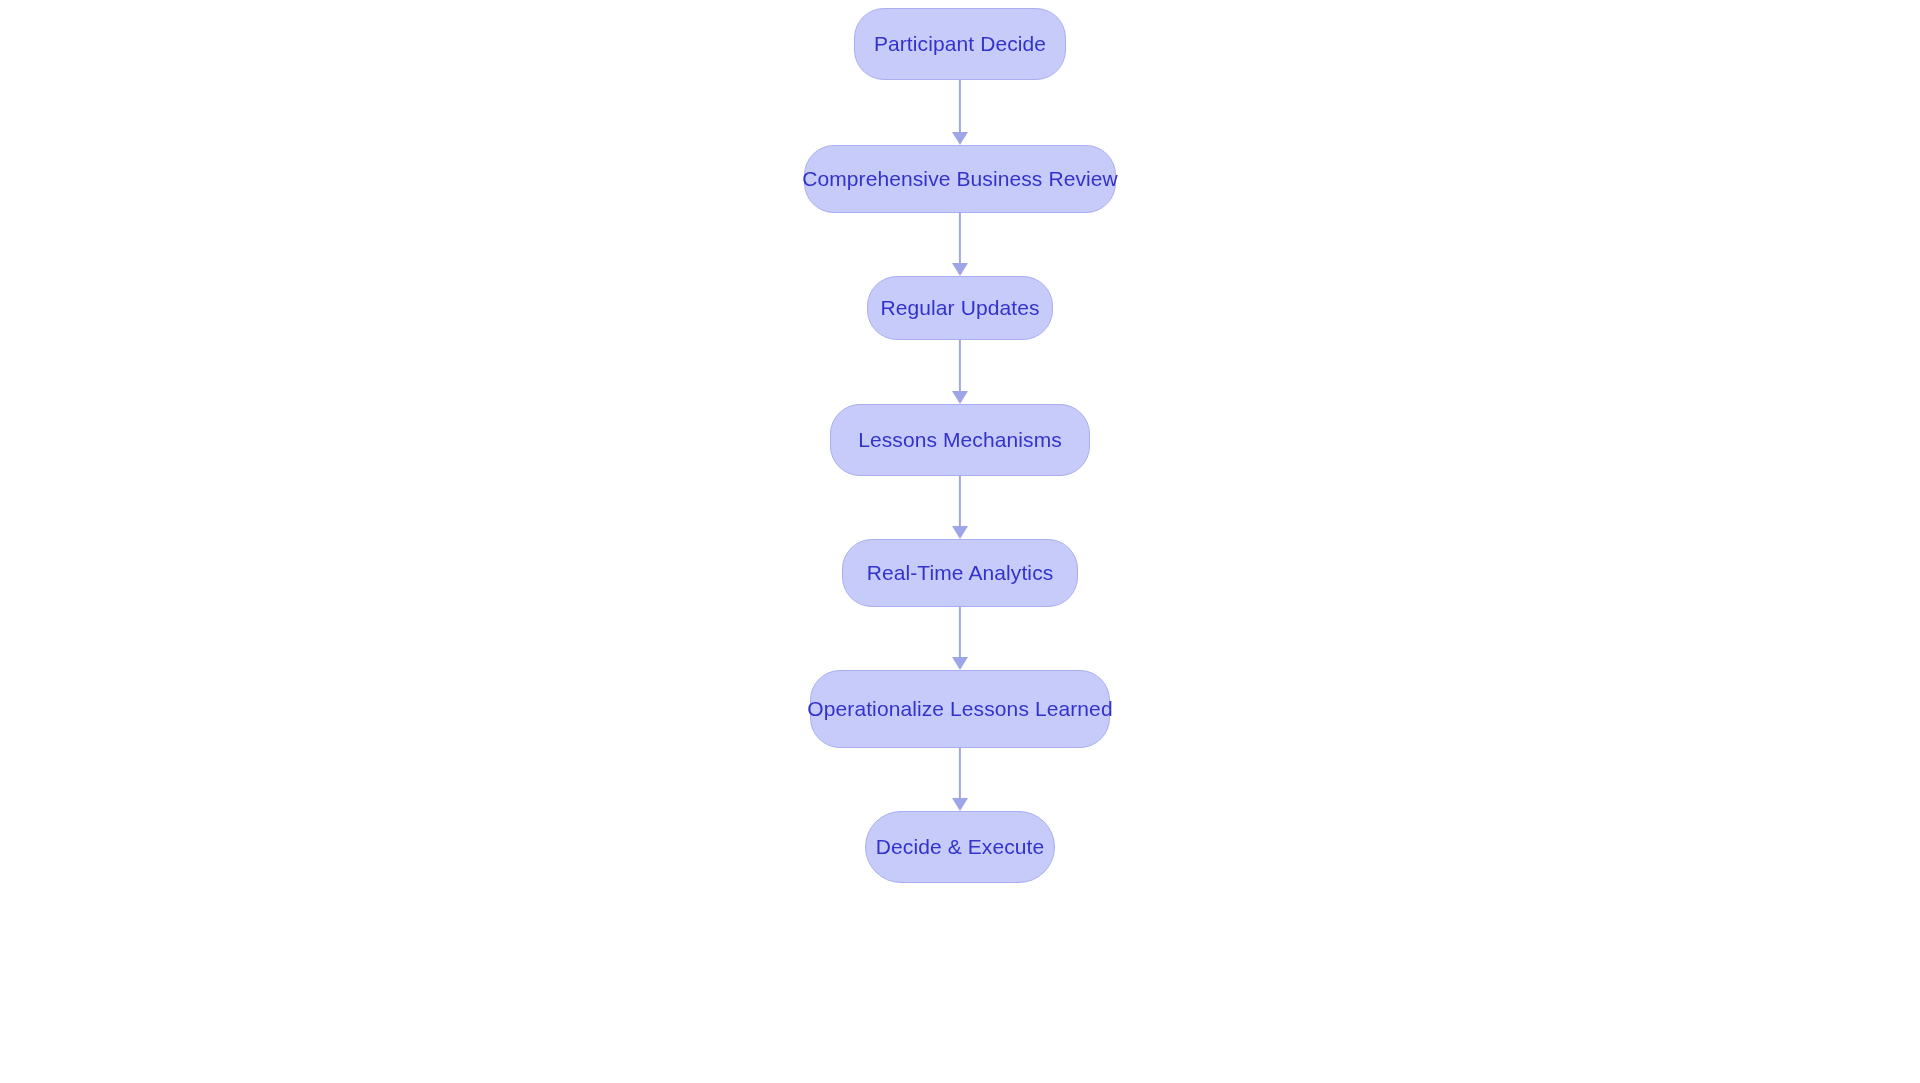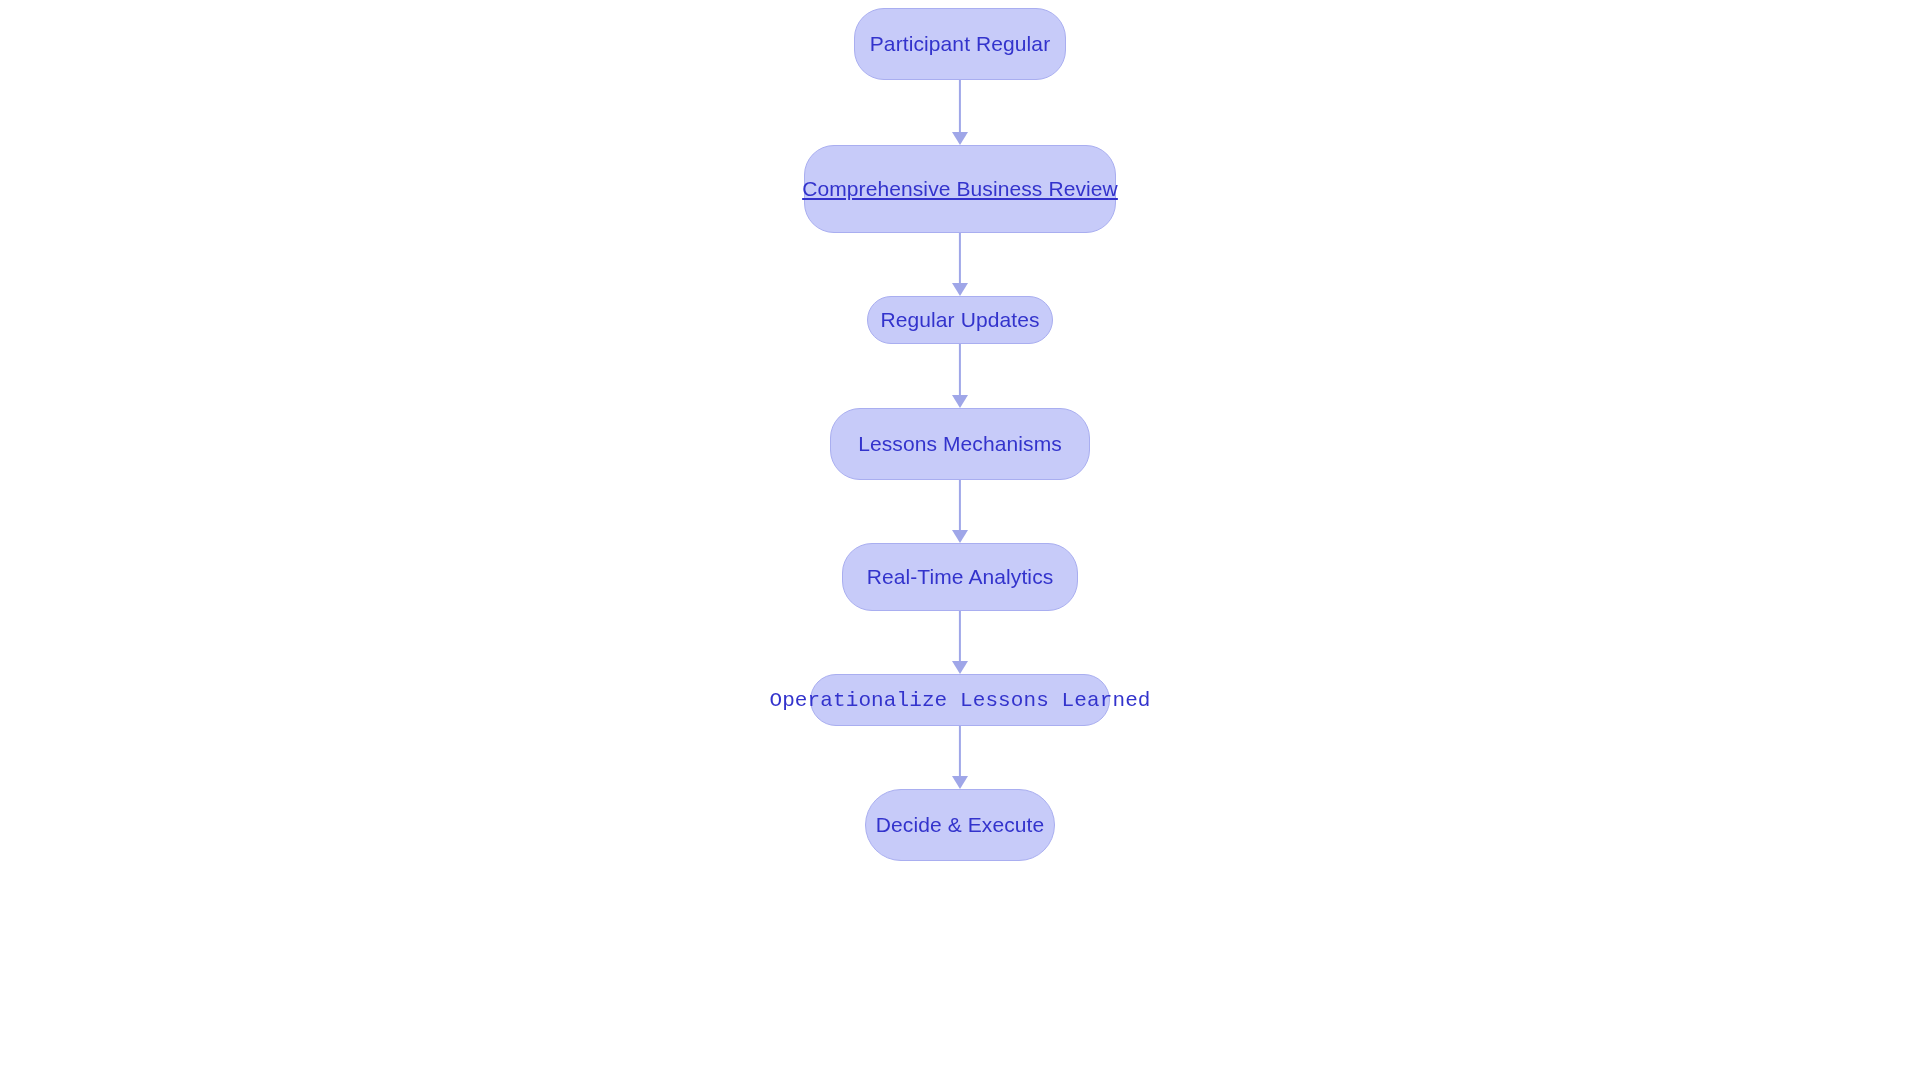--- a/index.html
+++ b/index.html
@@ -43,25 +43,25 @@
     font-size: 21px;
     font-weight: 400;
     letter-spacing: 0.1px;
     white-space: nowrap;
     text-align: center;
     padding: 0 26px;
   }
 
   
   .node-0 { width: 212px; height: 72px; border-radius: 30px; margin-top: 8px; }
-  .node-1 { width: 312px; height: 88px; border-radius: 30px; text-decoration: underline; }
-  .node-2 { width: 186px; height: 48px; border-radius: 30px; }
+  .node-1 { width: 312px; height: 68px; border-radius: 30px; }
+  .node-2 { width: 186px; height: 64px; border-radius: 30px; }
   .node-3 { width: 260px; height: 72px; border-radius: 30px; }
   .node-4 { width: 236px; height: 68px; border-radius: 30px; text-align: right; }
-  .node-5 { width: 300px; height: 52px; border-radius: 30px; font-family: Liberation Mono, monospace; }
+  .node-5 { width: 300px; height: 78px; border-radius: 30px; }
   .node-6 { width: 190px; height: 72px; border-radius: 36px; text-align: center; }
 
   
   .connector {
     position: relative;
     width: 22px;
     display: flex;
     justify-content: center;
   }
   .connector .conn-line {
@@ -97,21 +97,21 @@
   .conn-5 { height: 63px; }
   .conn-5 .conn-line { height: 52px; }
 </style>
 </head>
 <body>
 
 <div id="flowchart-canvas">
   <div class="flow-column">
 
     <div class="node node-0">
-      <span>Participant Regular</span>
+      <span>Participant Decide</span>
     </div>
 
     <div class="connector conn-0">
       <span class="conn-line"></span>
       <span class="conn-head"></span>
     </div>
 
     <div class="node node-1">
       <span>Comprehensive Business Review</span>
     </div>

